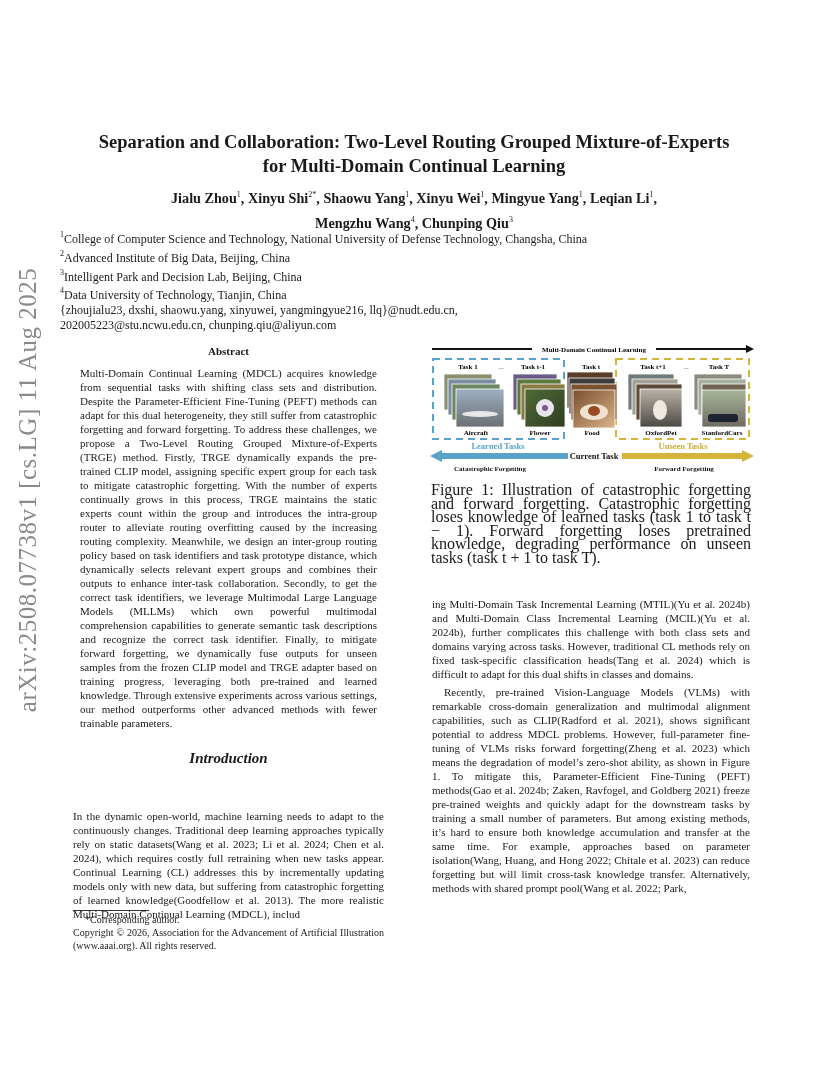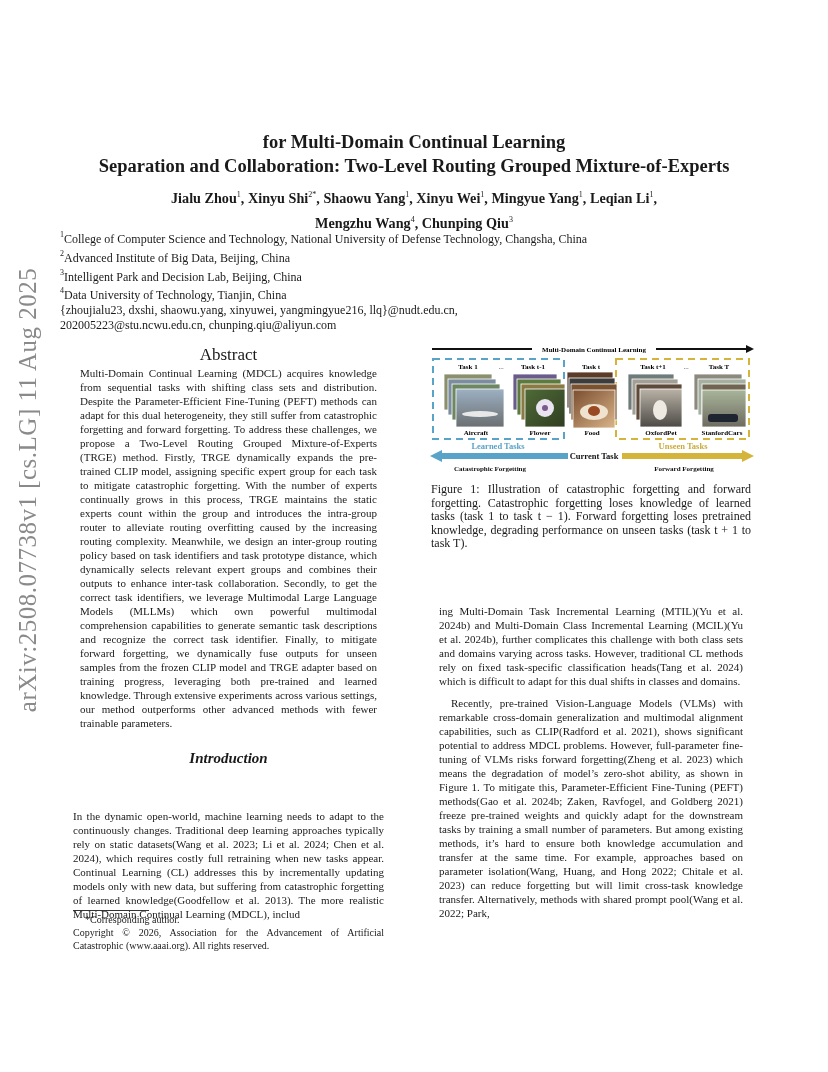--- a/index.html
+++ b/index.html
@@ -13,46 +13,46 @@
            font-weight: bold; font-size: 18.5px; line-height: 24px; }
   .authors { position: absolute; left: 60px; top: 184px; width: 708px; text-align: center;
              font-weight: bold; font-size: 14.2px; line-height: 21px; }
   .authors sup, .affil sup { font-size: 8px; font-weight: normal; vertical-align: 6px; }
   .affil { position: absolute; left: 60px; top: 228px; width: 708px; 
            font-size: 12px; line-height: 14.8px; }
   .col { position: absolute; font-size: 11px; line-height: 14px; text-align: justify; hyphens: manual; }
   .left { left: 73px; width: 311px; }
   .right { left: 431px; width: 320px; }
   h2.abstract-h { position: absolute; left: 73px; top: 345px; width: 311px; margin: 0; text-align: center;
-                  font-size: 17px; font-weight: normal; }
+                  font-size: 11px; font-weight: bold; }
   .abstract-body { top: 366px; padding: 0 7px; width: 297px; }
   h2.intro-h { position: absolute; left: 73px; top: 750px; width: 311px; margin: 0; text-align: center;
                font-size: 15px; font-weight: bold; font-style: italic; }
   .intro-body { top: 769px; margin-top: 40px; }
   .footnote-rule { position: absolute; left: 73px; top: 910px; width: 76px; border-top: 1px solid #333; }
   .footnote { position: absolute; left: 73px; top: 913px; width: 311px; font-size: 10px; line-height: 13px; }
   .footnote .fn1 { padding-left: 12px; }
   .figure { position: absolute; left: 428px; top: 340px; width: 326px; height: 136px; }
-  .fig-caption { position: absolute; left: 431px; top: 483px; width: 320px; font-size: 12px;
+  .fig-caption { position: absolute; left: 431px; top: 483px; width: 320px; font-size: 16px;
                  line-height: 13.55px; text-align: justify; }
   .right-body { top: 596px; }
-  .right-body p { margin: 8px; font-family: Liberation Serif, serif; }
+  .right-body p { margin: 1px; font-family: Liberation Serif, serif; }
   .right-body p.indent { text-indent: 12px; margin-top: 4px; }
   .task-label, .ds-label { font-size: 7px; font-weight: bold; font-family: "Liberation Serif", serif; }
 </style>
 </head>
 <body>
 
 <div class="arxiv-stamp">
   <span>arXiv:2508.07738v1  [cs.LG]  11 Aug 2025</span>
 </div>
 
 <div class="title">
+  <div>Separation and Collaboration: Two-Level Routing Grouped Mixture-of-Experts</div>
   <div>for Multi-Domain Continual Learning</div>
-  <div>Separation and Collaboration: Two-Level Routing Grouped Mixture-of-Experts</div>
 </div>
 
 <div class="authors">
   <div>
     <span><span>Jialu Zhou</span><sup>1</sup></span>,
     <span><span>Xinyu Shi</span><sup>2*</sup></span>,
     <span><span>Shaowu Yang</span><sup>1</sup></span>,
     <span><span>Xinyu Wei</span><sup>1</sup></span>,
     <span><span>Mingyue Yang</span><sup>1</sup></span>,
     <span><span>Leqian Li</span><sup>1</sup></span>,
@@ -74,21 +74,21 @@
 
 <h2 class="abstract-h">Abstract</h2>
 <div class="col left abstract-body">Multi-Domain Continual Learning (MDCL) acquires knowl­edge from sequential tasks with shifting class sets and distri­bution. Despite the Parameter-Efficient Fine-Tuning (PEFT) methods can adapt for this dual heterogeneity, they still suf­fer from catastrophic forgetting and forward forgetting. To address these challenges, we propose a Two-Level Routing Grouped Mixture-of-Experts (TRGE) method. Firstly, TRGE dynamically expands the pre-trained CLIP model, assigning specific expert group for each task to mitigate catastrophic forgetting. With the number of experts continually grows in this process, TRGE maintains the static experts count within the group and introduces the intra-group router to alleviate routing overfitting caused by the increasing routing com­plexity. Meanwhile, we design an inter-group routing pol­icy based on task identifiers and task prototype distance, which dynamically selects relevant expert groups and com­bines their outputs to enhance inter-task collaboration. Sec­ondly, to get the correct task identifiers, we leverage Multi­modal Large Language Models (MLLMs) which own pow­erful multimodal comprehension capabilities to generate se­mantic task descriptions and recognize the correct task iden­tifier. Finally, to mitigate forward forgetting, we dynamically fuse outputs for unseen samples from the frozen CLIP model and TRGE adapter based on training progress, leveraging both pre-trained and learned knowledge. Through extensive experiments across various settings, our method outperforms other advanced methods with fewer trainable parameters.</div>
 
 <h2 class="intro-h">Introduction</h2>
 <div class="col left intro-body">In the dynamic open-world, machine learning needs to adapt to the continuously changes. Traditional deep learning ap­proaches typically rely on static datasets(Wang et al. 2023; Li et al. 2024; Chen et al. 2024), which requires costly full retraining when new tasks appear. Continual Learning (CL) addresses this by incrementally updating models only with new data, but suffering from catastrophic forgetting of learned knowledge(Goodfellow et al. 2013). The more re­alistic Multi-Domain Continual Learning (MDCL), includ­</div>
 
 <div class="footnote-rule"></div>
 <div class="footnote">
   <div class="fn1">*Corresponding author.</div>
-  <div style="text-align:justify">Copyright © 2026, Association for the Advancement of Artificial Catastrophic (www.aaai.org). All rights reserved.</div>
+  <div style="text-align:justify">Copyright © 2026, Association for the Advancement of Artificial Illustration (www.aaai.org). All rights reserved.</div>
 </div>
 
 <svg class="figure" viewBox="0 0 326 136">
   <defs>
     <linearGradient id="imgA" x1="0" y1="0" x2="0" y2="1">
         <stop offset="0" stop-color="#9db0c2"></stop>
         <stop offset="1" stop-color="#6b6f72"></stop>
       </linearGradient>
     <linearGradient id="imgB" x1="0" y1="0" x2="1" y2="1">
         <stop offset="0" stop-color="#4f6b36"></stop>

